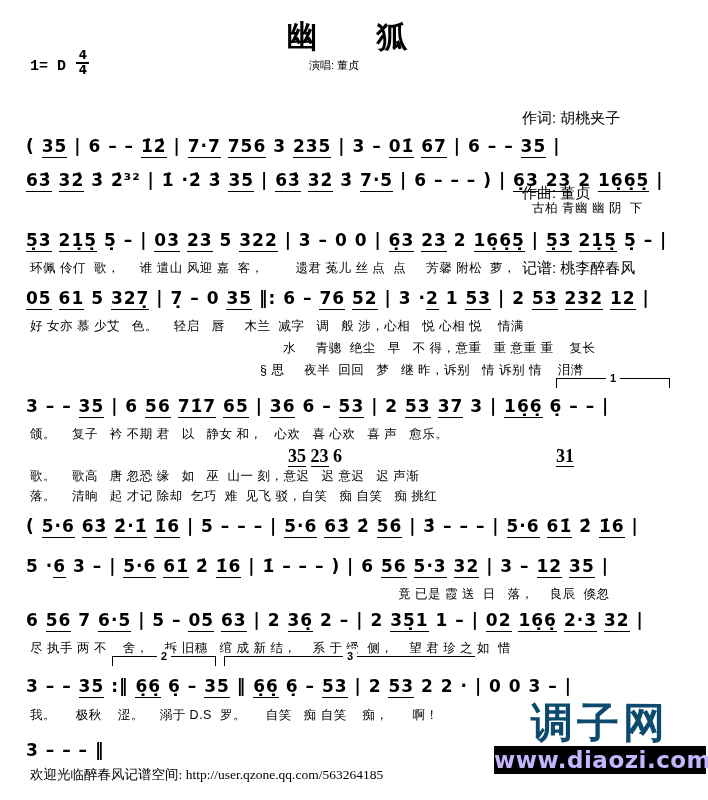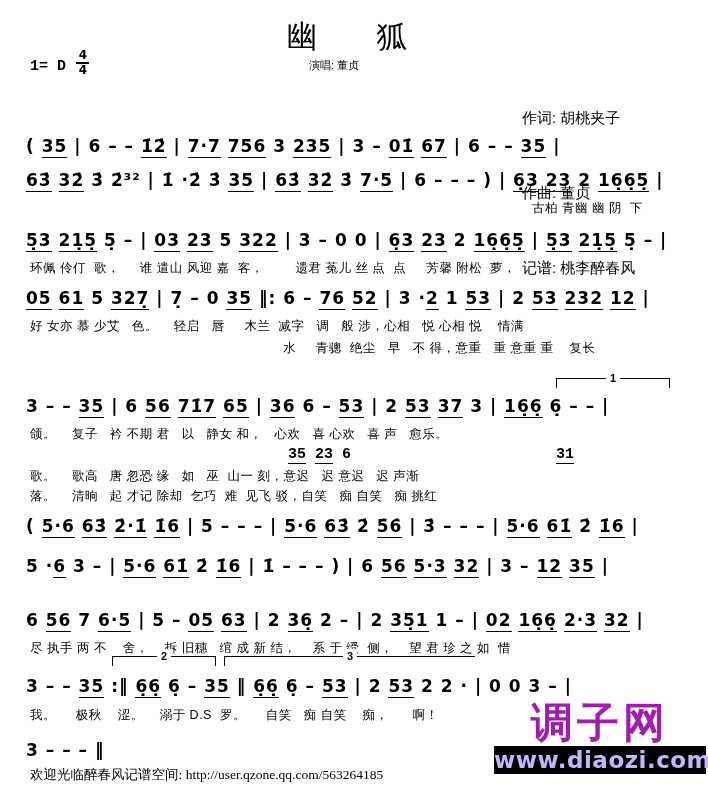--- a/index.html
+++ b/index.html
@@ -4,50 +4,50 @@
 <style>
   html,body{margin:0;padding:0;background:#e8e8e8;}
   .sheet{
     position:relative;width:708px;height:800px;margin:0 auto;
     background:#ffffff;color:#000;overflow:hidden;
     font-family:"Liberation Sans","DejaVu Sans",sans-serif;
   }
   .abs{position:absolute;}
   .title{
     left:0;right:0;top:16px;text-align:center;
-    font-size:31px;font-weight:normal;letter-spacing:14px;
+    font-size:31px;font-weight:bold;letter-spacing:14px;
     font-family:"DejaVu Sans",sans-serif;
   }
   .singer{left:0;right:40px;top:58px;text-align:center;font-size:11px;}
   .keysig{left:30px;top:58px;font-size:15px;font-weight:bold;font-family:Liberation Mono, monospace;}
   .timesig{left:76px;top:50px;text-align:center;width:14px;font-weight:bold;font-size:12px;line-height:11px;font-family:"DejaVu Sans",sans-serif;}
   .timesig .bar{border-top:2px solid #000;width:13px;margin:1px 0;}
   .credits{left:522px;top:55px;font-size:15px;line-height:25px;white-space:pre;}
   .m{
     left:26px;font-size:17px;font-weight:bold;white-space:pre;
     font-family:"DejaVu Sans",sans-serif;letter-spacing:1px;
   }
   .m u{text-decoration:none;border-bottom:1.6px solid #000;padding-bottom:0.5px;}
   .ly{
     left:30px;font-size:12.5px;white-space:pre;letter-spacing:0.5px;
     font-family:"Liberation Sans",sans-serif;
   }
-  .ossia{font-size:15px;font-weight:bold;white-space:pre;font-family:Liberation Mono, monospace;}
+  .ossia{font-size:18px;font-weight:bold;white-space:pre;font-family:Liberation Serif, serif;}
   .ossia u{text-decoration:none;border-bottom:1.4px solid #000;}
   .volta{border-top:1.5px solid #000;height:9px;}
   .volta.closed{border-left:1.5px solid #000;border-right:1.5px solid #000;}
   .volta.open{border-left:1.5px solid #000;}
   .volta .num{
     position:absolute;top:-8px;left:50%;transform:translateX(-50%);
     background:#fff;padding:0 4px;font-size:11px;font-weight:bold;line-height:14px;
   }
   .footer{left:30px;top:766px;font-size:13.5px;font-family:"Liberation Serif",serif;}
   .wm{left:494px;top:700px;width:212px;text-align:center;}
   .wm .nm{
-    font-size:42px;font-weight:bold;line-height:46px;letter-spacing:4px;color:#a21caf;
+    font-size:42px;font-weight:bold;line-height:46px;letter-spacing:4px;color:#0c4a6e;
     font-family:"DejaVu Sans",sans-serif;
     text-shadow:-1px 0 #fff,1px 0 #fff,0 -1px #fff,0 1px #fff;
   }
   .wm .url{
     background:#000;color:#c4b5fd;font-size:23px;font-weight:bold;line-height:28px;
     font-family:"DejaVu Sans",sans-serif;letter-spacing:0.5px;
   }
 </style>
 </head>
 <body>
@@ -75,34 +75,36 @@
 
   <div class="abs m" style="top:170px"><u>63̇</u> <u>32̇</u> 3̇ 2̇³² | 1̇ ·2̇ 3̇ <u>35</u> | <u>63̇</u> <u>32̇</u> 3̇ <u>7·5</u> | 6 – – – ) | <u>6̣3</u> <u>23</u> 2 <u>16̣6̣5̣</u> |</div>
   <div class="abs ly" style="top:200px;left:532px">古柏 青幽 幽 阴  下</div>
 
   <div class="abs m" style="top:230px"><u>5̣3</u> <u>21̣5̣</u> 5̣ – | <u>03</u> <u>23</u> 5 <u>322</u> | 3 – 0 0 | <u>6̣3</u> <u>23</u> 2 <u>16̣6̣5̣</u> | <u>5̣3</u> <u>21̣5̣</u> 5̣ – |</div>
   <div class="abs ly" style="top:260px">环佩 伶仃  歌，     谁 遣山 风迎 嘉  客，        遗君 菟儿 丝 点  点     芳馨 附松  萝，</div>
 
   <div class="abs m" style="top:288px"><u>05</u> <u>61</u> 5 <u>327̣</u> | 7̣ – 0 <u>35</u> ‖: 6 – <u>76</u> <u>52</u> | 3 ·<u>2</u> 1 <u>53</u> | 2 <u>53</u> <u>232</u> <u>12</u> |</div>
   <div class="abs ly" style="top:318px">好 女亦 慕 少艾   色。    轻启   唇     木兰  减字   调   般 涉，心相   悦 心相 悦    情满</div>
   <div class="abs ly" style="top:340px;left:283px">水     青骢  绝尘   早   不 得，意重   重 意重 重    复长</div>
+  <div class="abs ly" style="top:362px;left:260px">§ 思     夜半  回回   梦   继 昨，诉别   情 诉别 情    泪潸</div>
 
   <div class="abs m" style="top:396px">3 – – <u>35</u> | 6 <u>56</u> <u>71̇7</u> <u>65</u> | <u>36</u> 6 – <u>53</u> | 2 <u>53</u> <u>37</u> 3 | <u>16̣6̣</u> 6̣ – – |</div>
   <div class="abs volta closed" style="top:378px;left:556px;width:112px">
     <span class="num">1</span>
   </div>
   <div class="abs ly" style="top:426px">颌。    复子   衿 不期 君   以   静女 和，   心欢   喜 心欢   喜 声   愈乐。</div>
   <div class="abs ossia" style="top:446px;left:288px"><u>35</u> <u>23</u> 6</div>
   <div class="abs ossia" style="top:446px;left:556px"><u>31</u></div>
   <div class="abs ly" style="top:468px">歌。    歌高   唐 忽恐 缘   如   巫  山一 刻，意迟   迟 意迟   迟 声渐</div>
   <div class="abs ly" style="top:488px">落。    清晌   起 才记 除却  乞巧  难  见飞 驳，自笑   痴 自笑   痴 挑红</div>
 
   <div class="abs m" style="top:516px">( <u>5·6</u> <u>63̇</u> <u>2̇·1̇</u> <u>1̇6</u> | 5 – – – | <u>5·6</u> <u>63̇</u> 2̇ <u>5̇6̇</u> | 3̇ – – – | <u>5·6</u> <u>61̇</u> 2̇ <u>1̇6</u> |</div>
 
   <div class="abs m" style="top:556px">5 ·<u>6</u> 3 – | <u>5·6</u> <u>61̇</u> 2̇ <u>1̇6</u> | 1̇ – – – ) | 6 <u>56</u> <u>5·3</u> <u>32</u> | 3 – <u>12</u> <u>35</u> |</div>
+  <div class="abs ly" style="top:586px;left:398px">竟 已是 霞 送  日   落，    良辰  倏忽</div>
 
   <div class="abs m" style="top:610px">6 <u>56</u> 7 <u>6·5</u> | 5 – <u>05</u> <u>63</u> | 2 <u>36̣</u> 2 – | 2 <u>35̣1</u> 1 – | <u>02</u> <u>16̣6̣</u> <u>2·3</u> <u>32</u> |</div>
   <div class="abs ly" style="top:640px">尽 执手 两 不    舍，    拆 旧穗   绾 成 新 结，    系 于 绶  侧，    望 君 珍 之 如  惜</div>
 
   <div class="abs volta closed" style="top:656px;left:112px;width:102px">
     <span class="num">2</span>
   </div>
   <div class="abs volta open" style="top:656px;left:224px;width:250px">
     <span class="num">3</span>
   </div>

